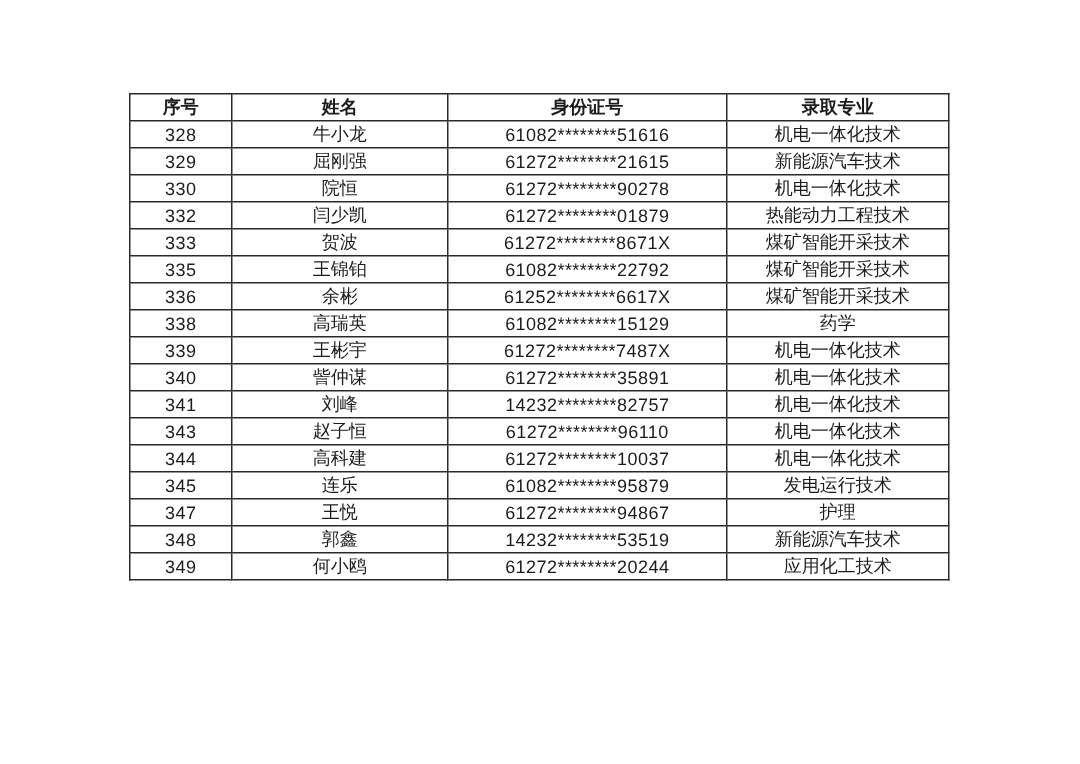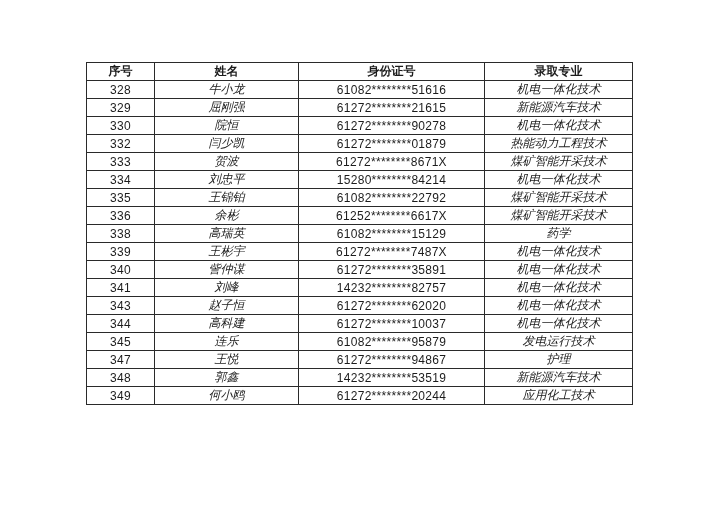--- a/index.html
+++ b/index.html
@@ -44,21 +44,20 @@
     height: 16.5px;
     font-size: 12px;
   }
   td.num {
     font-family: "Liberation Sans", sans-serif;
     letter-spacing: 0.3px;
   }
   td.cn {
     font-family: "DejaVu Serif", "Liberation Serif", serif;
     font-size: 11.5px;
-    font-style: italic;
   }
 </style>
 </head>
 <body>
 
 <div class="page">
   <table class="admission">
     <colgroup>
       <col style="width:68px">
       <col style="width:144px">
@@ -98,26 +97,20 @@
       <td class="num">61272********01879</td>
       <td class="cn">热能动力工程技术</td>
     </tr>
         <tr>
       <td class="num">333</td>
       <td class="cn">贺波</td>
       <td class="num">61272********8671X</td>
       <td class="cn">煤矿智能开采技术</td>
     </tr>
         <tr>
-      <td class="num">334</td>
-      <td class="cn">刘忠平</td>
-      <td class="num">15280********84214</td>
-      <td class="cn">机电一体化技术</td>
-    </tr>
-        <tr>
       <td class="num">335</td>
       <td class="cn">王锦铂</td>
       <td class="num">61082********22792</td>
       <td class="cn">煤矿智能开采技术</td>
     </tr>
         <tr>
       <td class="num">336</td>
       <td class="cn">余彬</td>
       <td class="num">61252********6617X</td>
       <td class="cn">煤矿智能开采技术</td>
@@ -142,21 +135,21 @@
     </tr>
         <tr>
       <td class="num">341</td>
       <td class="cn">刘峰</td>
       <td class="num">14232********82757</td>
       <td class="cn">机电一体化技术</td>
     </tr>
         <tr>
       <td class="num">343</td>
       <td class="cn">赵子恒</td>
-      <td class="num">61272********62020</td>
+      <td class="num">61272********96110</td>
       <td class="cn">机电一体化技术</td>
     </tr>
         <tr>
       <td class="num">344</td>
       <td class="cn">高科建</td>
       <td class="num">61272********10037</td>
       <td class="cn">机电一体化技术</td>
     </tr>
         <tr>
       <td class="num">345</td>

